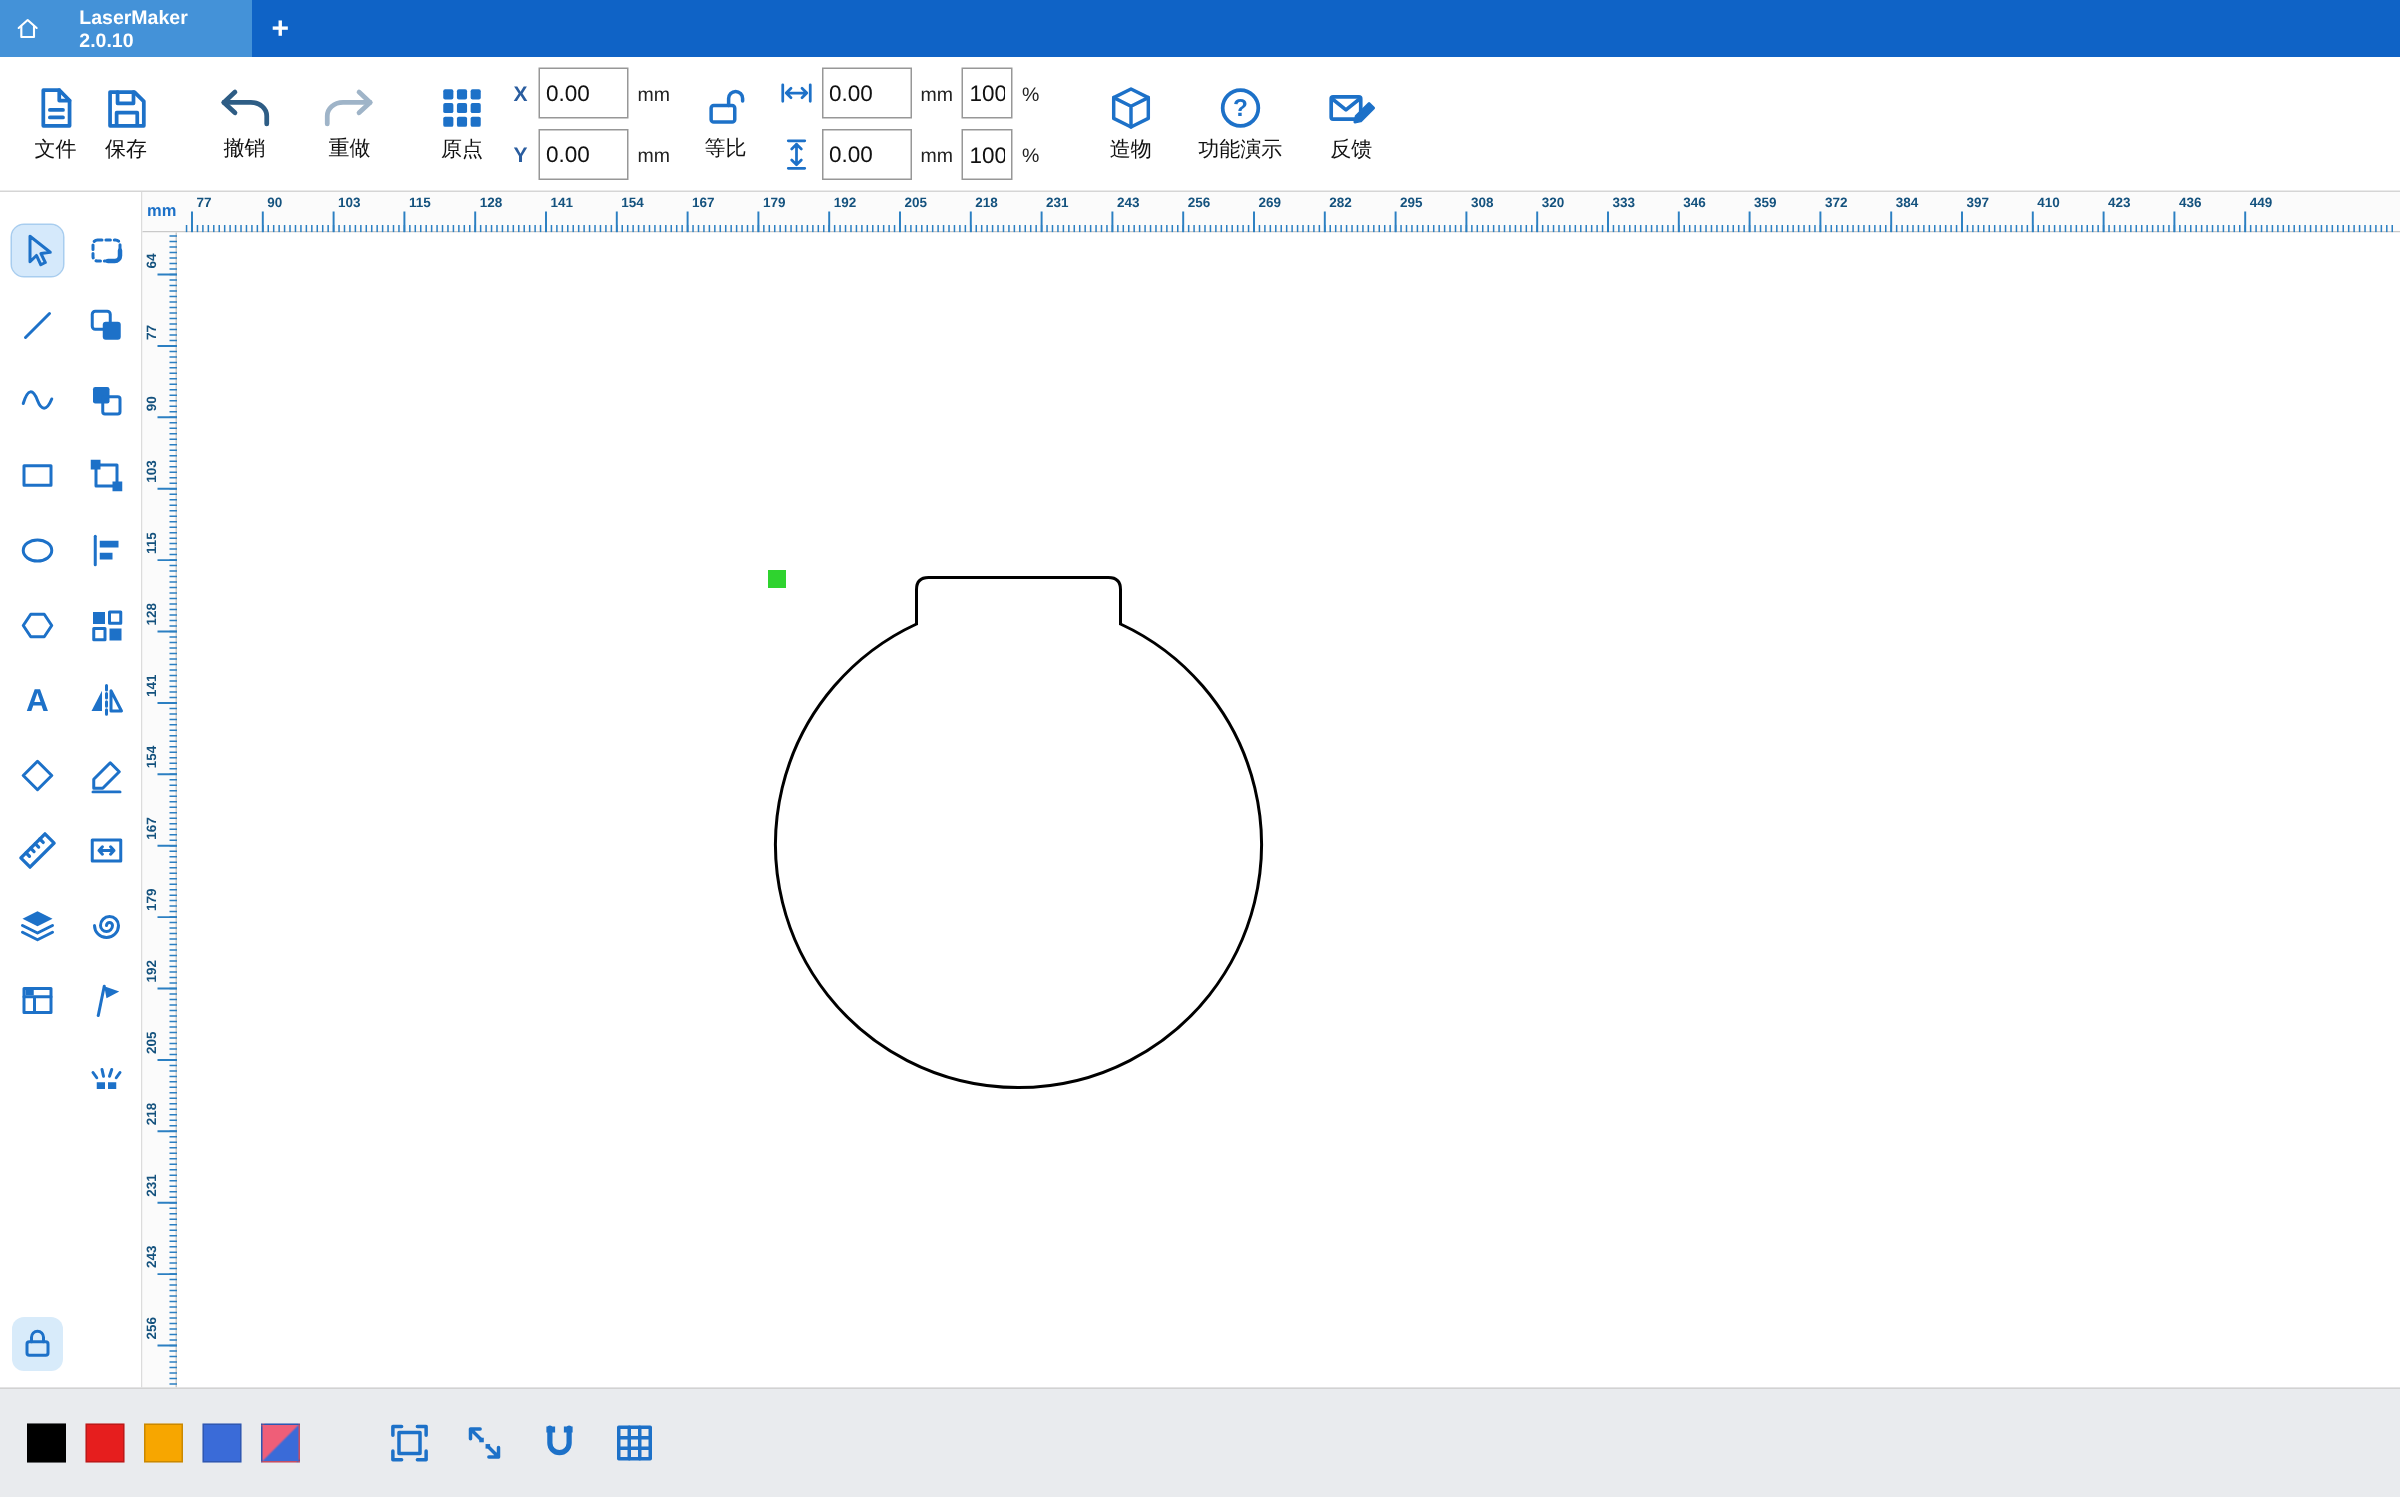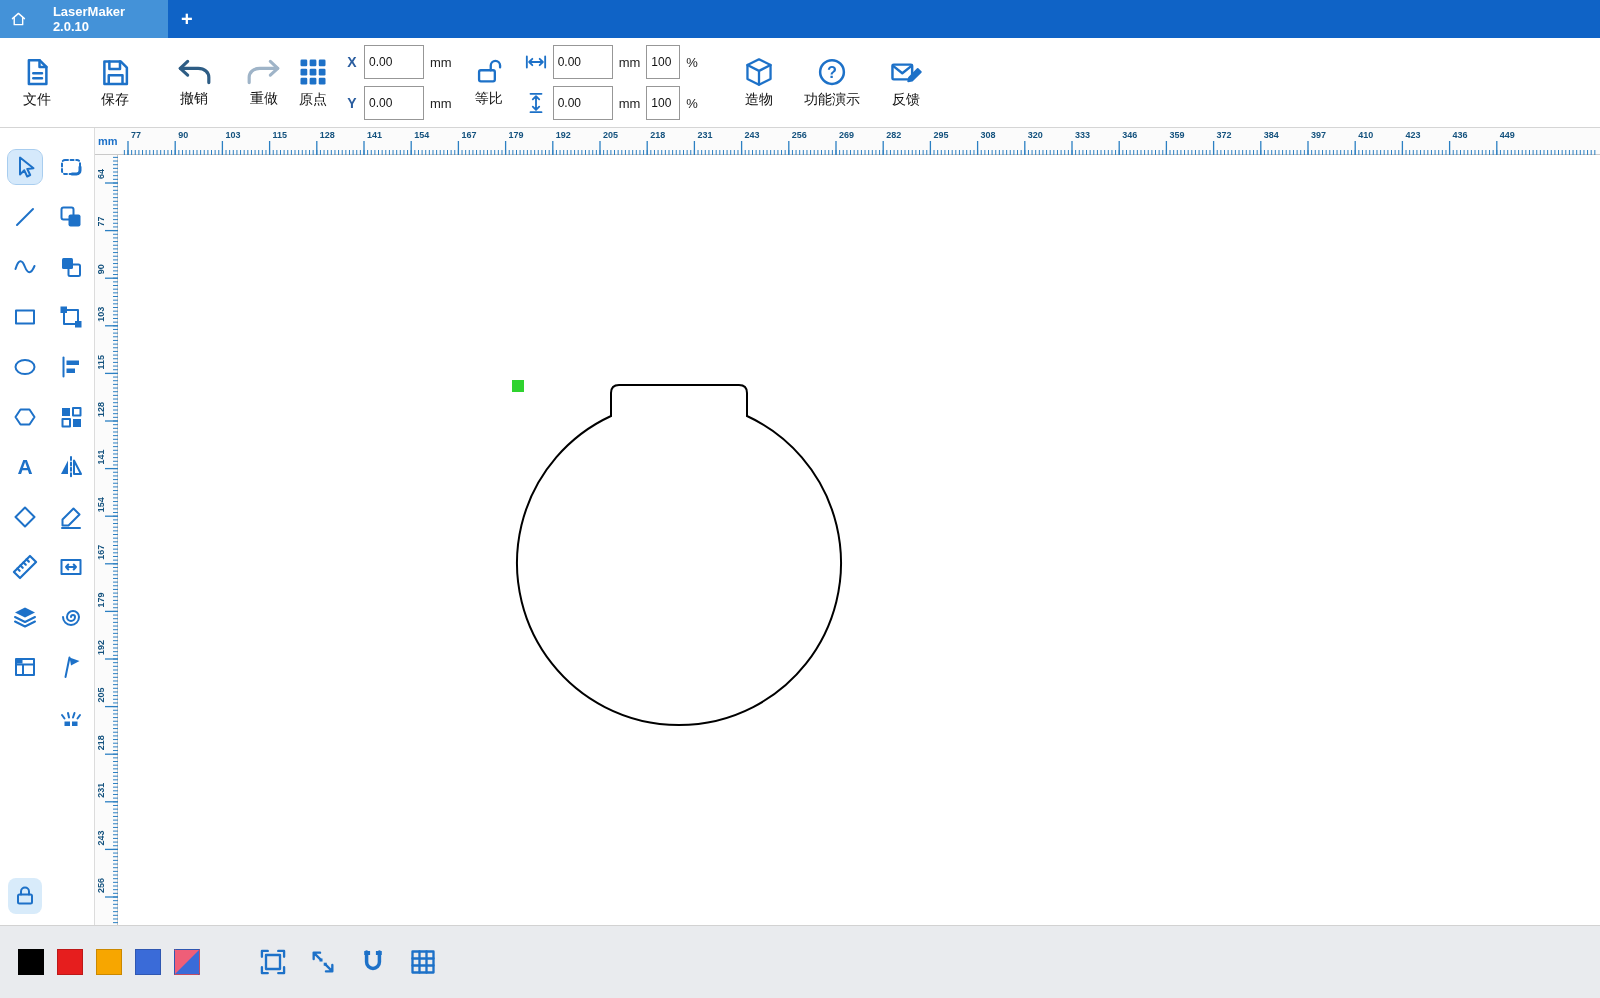--- a/index.html
+++ b/index.html
@@ -17,21 +17,21 @@
   
   .toolbar{position:absolute;left:0;top:38px;width:1600px;height:90px;background:#fff;border-bottom:1px solid #d5d5d5;display:flex;align-items:center;padding-left:22px}
   .tbtn{display:flex;flex-direction:column;align-items:center;gap:4px;color:#1d71c8;cursor:pointer}
   .tbtn .lbl{font-size:14px;color:#111;white-space:nowrap}
   .tbtn.undo{color:#2e5d85}
   .tbtn.redo{color:#9fb4c8}
   .grp{display:flex;align-items:center}
   .coords{display:flex;flex-direction:column;gap:7px;margin-left:18px}
   .crow{display:flex;align-items:center;gap:6px}
   .axis{font-size:14px;font-weight:bold;color:#2a5d9f;width:12px;text-align:center}
-  .num{width:60px;height:22px;border:1px solid #979797;font-size:12px;padding:16px 4px;font-family:"Liberation Sans",sans-serif;background:#fff;color:#111}
+  .num{width:60px;height:22px;border:1px solid #979797;font-size:15px;padding:16px 4px;font-family:"Liberation Sans",sans-serif;background:#fff;color:#111}
   .num.pct{width:34px}
   .unit{font-size:13px;color:#222}
   .sizeicon{color:#1d71c8;width:22px;display:flex;justify-content:center}
 
   
   .sidebar{position:absolute;left:0;top:128px;width:95px;height:797px;background:#fff;border-right:1px solid #dcdcdc}
   .toolcol{position:absolute;display:flex;flex-direction:column;gap:16px}
   .col1{left:8px;top:22px}
   .col2{left:54px;top:22px}
   .tool{width:34px;height:34px;display:flex;align-items:center;justify-content:center;color:#1d71c8;cursor:pointer}
@@ -69,21 +69,21 @@
         <path class="w" d="M3.5 11.5 L12 4 L20.5 11.5"></path>
         <path class="w" d="M6 10 V20 H18 V10"></path>
       </svg>
       <span>LaserMaker 2.0.10</span>
     </div>
     <div class="newtab">+</div>
   </div>
 
   <div class="toolbar">
 
-    <div class="grp" style="gap:48px">
+    <div class="grp" style="gap:17px">
       <div class="tbtn">
         <svg class="ic" width="30" height="30" viewBox="0 0 24 24">
           <path class="s" d="M5.5 2.5 H14 L19.5 8 V21.5 H5.5 Z"></path>
             <path class="s" d="M14 2.5 V8 H19.5"></path>
           <path class="s" d="M9 13 H16 M9 17 H16"></path>
         </svg>
         <span class="lbl">文件</span>
       </div>
       <div class="tbtn">
         <svg class="ic" width="30" height="30" viewBox="0 0 24 24">
@@ -105,21 +105,21 @@
       </div>
       <div class="tbtn redo">
         <svg class="ic" width="36" height="28" viewBox="0 0 34 26">
           <path class="s3" d="M23 3 L30 9.5 L23 16"></path>
           <path class="s3" d="M30 9.5 H13 C7 9.5 3 13.5 3 18 V23"></path>
         </svg>
         <span class="lbl">重做</span>
       </div>
     </div>
 
-    <div class="grp" style="margin-left:16px">
+    <div class="grp" style="margin-left:42px">
       <div class="tbtn">
         <svg class="ic" width="30" height="30" viewBox="0 0 24 24">
           <rect class="f" x="2" y="2" width="5.4" height="5.4" rx="1"></rect>
             <rect class="f" x="9.3" y="2" width="5.4" height="5.4" rx="1"></rect>
             <rect class="f" x="16.6" y="2" width="5.4" height="5.4" rx="1"></rect>
           <rect class="f" x="2" y="9.3" width="5.4" height="5.4" rx="1"></rect>
             <rect class="f" x="9.3" y="9.3" width="5.4" height="5.4" rx="1"></rect>
             <rect class="f" x="16.6" y="9.3" width="5.4" height="5.4" rx="1"></rect>
           <rect class="f" x="2" y="16.6" width="5.4" height="5.4" rx="1"></rect>
             <rect class="f" x="9.3" y="16.6" width="5.4" height="5.4" rx="1"></rect>

